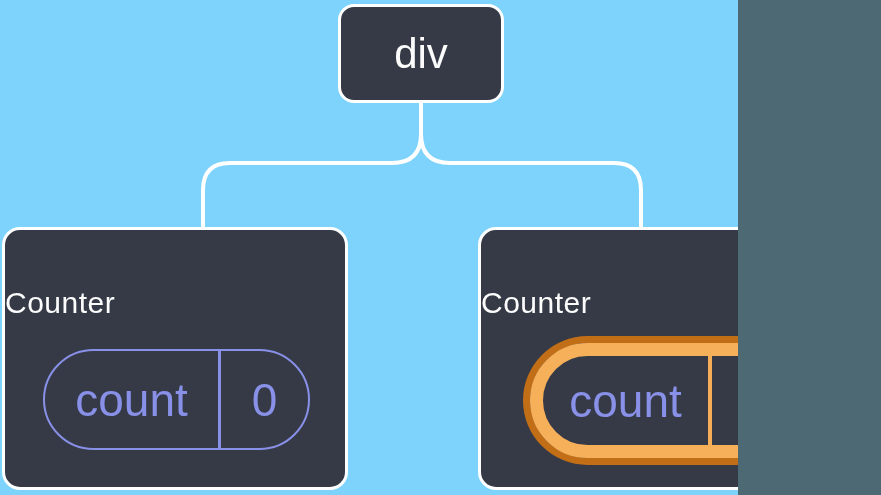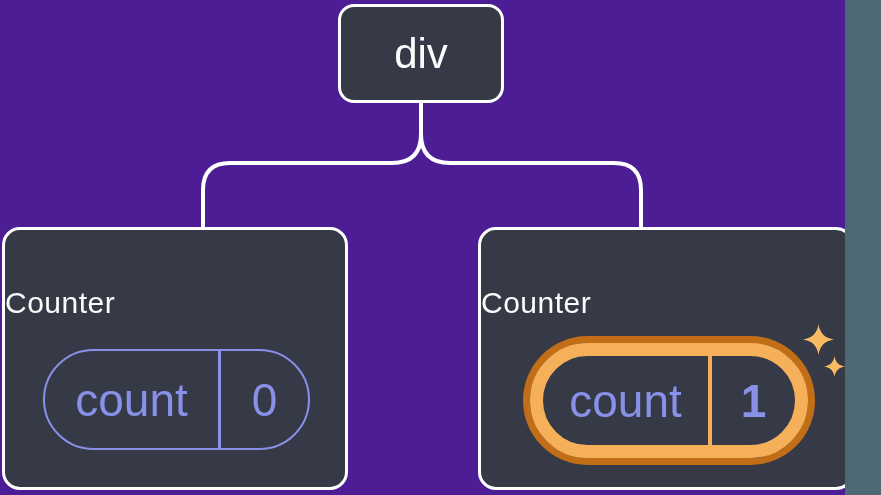--- a/index.html
+++ b/index.html
@@ -3,23 +3,23 @@
 <meta charset="utf-8">
 <style>
   html, body {
     margin: 0;
     padding: 0;
     background: #4D6973;
     font-family: "Liberation Sans", sans-serif;
   }
   .stage {
     position: relative;
-    width: 845px;
+    width: 738px;
     height: 495px;
-    background: #4c1d95;
+    background: #7dd3fc;
     overflow: hidden;
   }
   svg.connectors {
     position: absolute;
     left: 0; top: 0;
     width: 881px; height: 495px;
     pointer-events: none;
   }
   svg.connectors path {
     fill: none;

